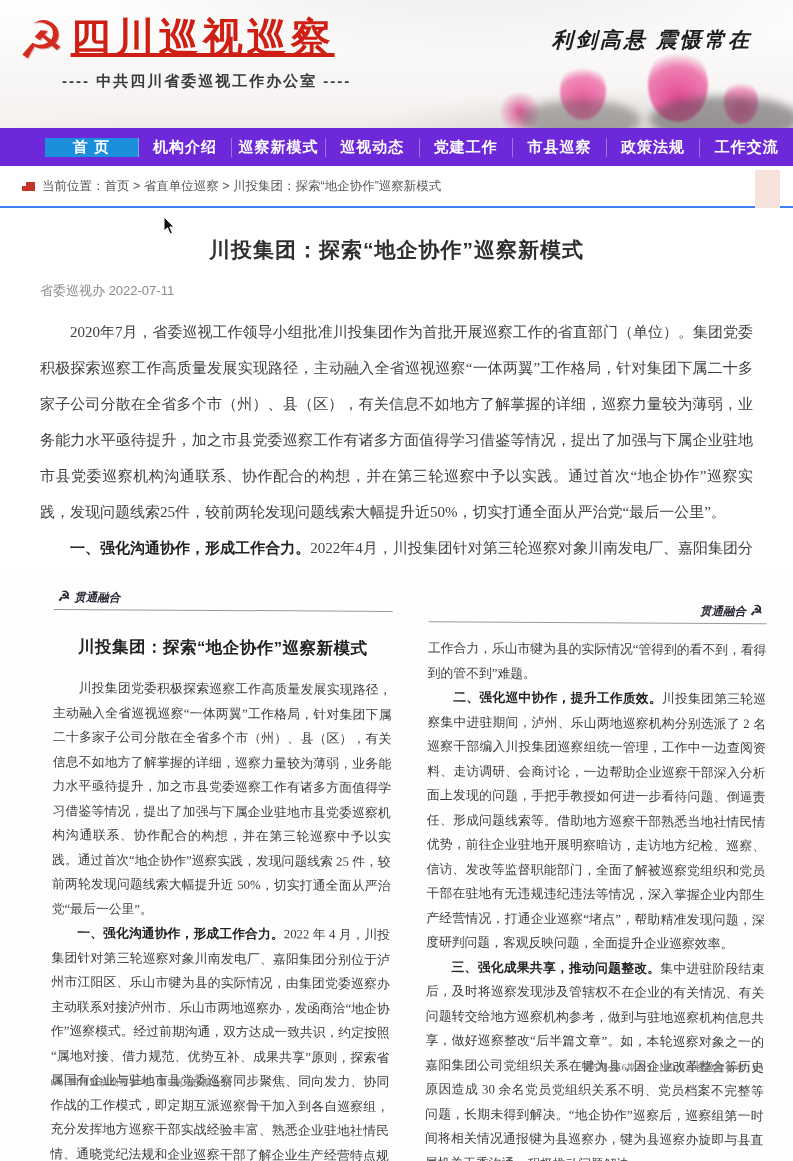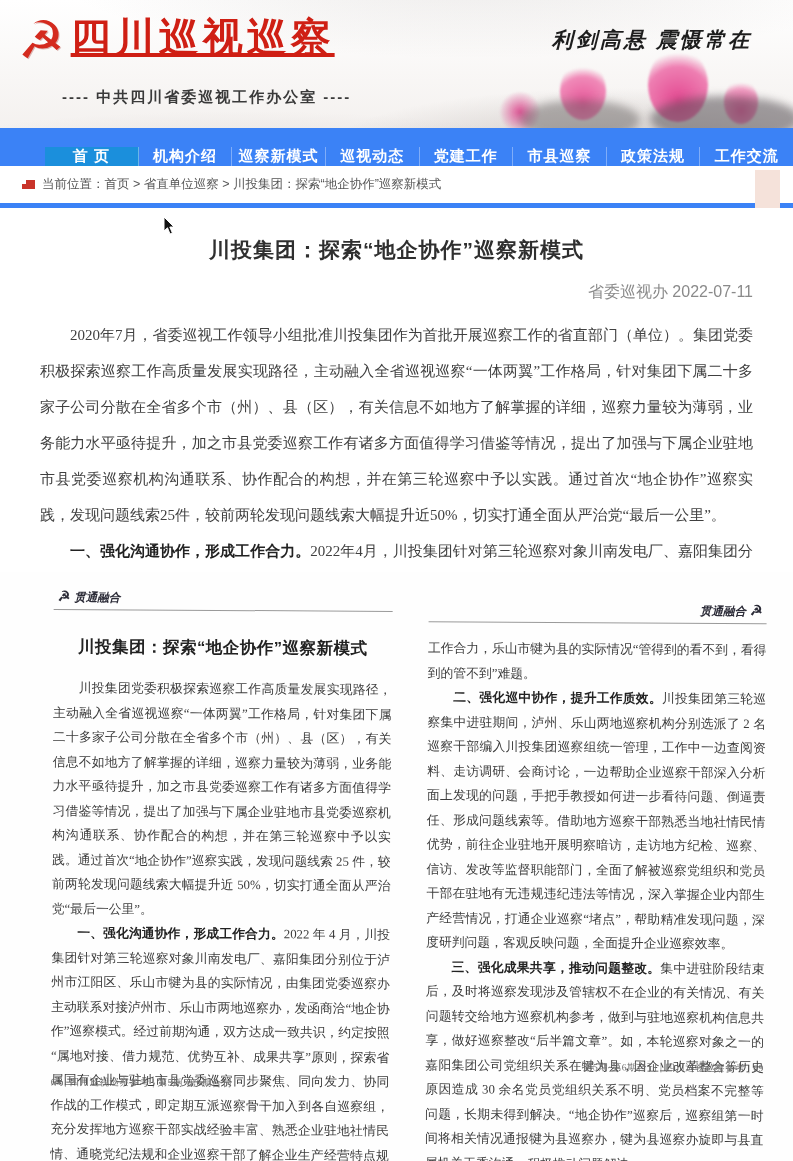--- a/index.html
+++ b/index.html
@@ -17,54 +17,54 @@
       radial-gradient(ellipse 500px 70px at 30% 125%, rgba(150,140,135,.18), transparent 70%),
       radial-gradient(ellipse 600px 120px at 60% -20%, rgba(160,150,145,.20), transparent 70%),
       linear-gradient(#ffffff,#f4f1ef);
   }
   .logo-row { position:absolute; left:18px; top:14px; display:flex; align-items:flex-start; }
   .emblem { font-size:52px; line-height:52px; color:#d42a1e; margin-right:6px;
             text-shadow:1px 1px 0 rgba(150,20,10,.3); }
   .logo-text { font-family:"Liberation Serif","DejaVu Serif",serif; font-weight:bold;
     font-size:40px; line-height:48px; color:#cf1f14; letter-spacing:4px;text-decoration:underline; }
   .site-subtitle { position:absolute; left:62px; top:72px; font-size:15px; font-weight:bold;
-    color:#3a3a3a; letter-spacing:2px;margin-top:16px; }
+    color:#3a3a3a; letter-spacing:2px; }
   .slogan { position:absolute; right:41px; top:26px;
     font-family:"Liberation Serif","DejaVu Serif",serif; font-style:italic; font-weight:bold;
     font-size:21px; color:#1d1d1d; letter-spacing:3px; }
   .flower { position:absolute; border-radius:50%; filter:blur(1px); }
   .f1 { width:46px;height:58px; left:560px; top:62px;
         background:radial-gradient(circle at 50% 70%, #e8589a 0%, #f08ab8 55%, rgba(240,160,195,0) 75%); }
   .f2 { width:60px;height:74px; left:648px; top:48px;
         background:radial-gradient(circle at 50% 70%, #e44a92 0%, #ee7fb2 55%, rgba(240,160,195,0) 78%); }
   .f3 { width:34px;height:44px; left:724px; top:80px;
         background:radial-gradient(circle at 50% 70%, #e95f9f 0%, #f29cc2 60%, rgba(240,160,195,0) 80%); }
   .f4 { width:40px;height:40px; left:500px; top:92px;
         background:radial-gradient(circle, #df5596 0%, rgba(235,140,180,0) 75%); }
   .ink { position:absolute; border-radius:50%; filter:blur(4px); background:rgba(95,90,92,.45); }
   .i1 { width:120px;height:40px; left:520px; top:100px; }
   .i2 { width:150px;height:46px; left:650px; top:96px; background:rgba(75,70,75,.5); }
   
-  .nav { display:flex; height:38px; background:#3b82f6; align-items:flex-end;padding-left:45px; }
+  .nav { display:flex; height:38px; background:#6d28d9; align-items:center;padding-left:45px; }
   .nav-item { flex:1; display:flex; align-items:center; justify-content:center;
     color:#fff; font-size:15px; font-weight:bold; cursor:pointer;
     border-right:1px solid rgba(255,255,255,.35); letter-spacing:1px; }
   .nav-item:last-child { border-right:none; }
   .nav-item.active { background:#1b8fdc; }
   
   .breadcrumb { height:42px; display:flex; align-items:center; padding:0 26px;
-    border-bottom:5px solid #3b82f6; background:#fff; }
+    border-bottom:2px solid #3b82f6; background:#fff; }
   .crumb-icon { width:9px; height:9px; background:#c9342a; display:inline-block;
     margin-right:7px; position:relative; }
   .crumb-icon::after { content:""; position:absolute; left:-4px; top:4px; width:5px; height:5px; background:#c9342a; }
   .breadcrumb-text { font-size:12.5px; color:#555; }
   
   .article { padding:28px 40px 0 40px; background:#fff; position:relative; }
   .article-title { text-align:center; font-size:21px; font-weight:bold; color:#2f2f2f; letter-spacing:1px; }
-  .article-meta { text-align:right; font-size:16px; color:#8a8a8a; margin-top:18px; }
+  .article-meta { text-align:left; font-size:13px; color:#8a8a8a; margin-top:18px; }
   .article-body { margin-top:14px; font-family:"Liberation Serif","DejaVu Serif",serif;
     font-size:15px; color:#404040; line-height:36px; text-align:justify; }
   .article-body p { text-indent:2em; }
   .p-lead { font-weight:bold; color:#222; font-family:"Liberation Sans","DejaVu Sans",sans-serif; }
   .web-clip { max-height:258px; overflow:hidden; }
   
   .pink-strip { position:absolute; background:#f5e2da; }
   .strip-right { right:13px; top:170px; width:25px; height:386px; }
   .strip-left { left:0; top:492px; width:9px; height:64px; }
   

